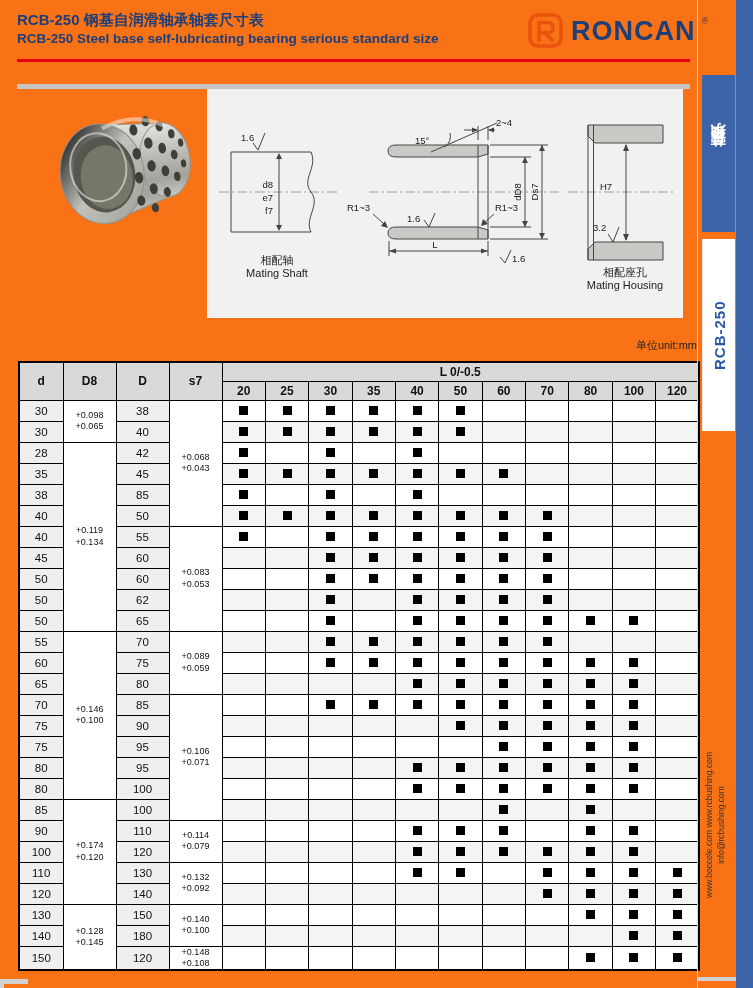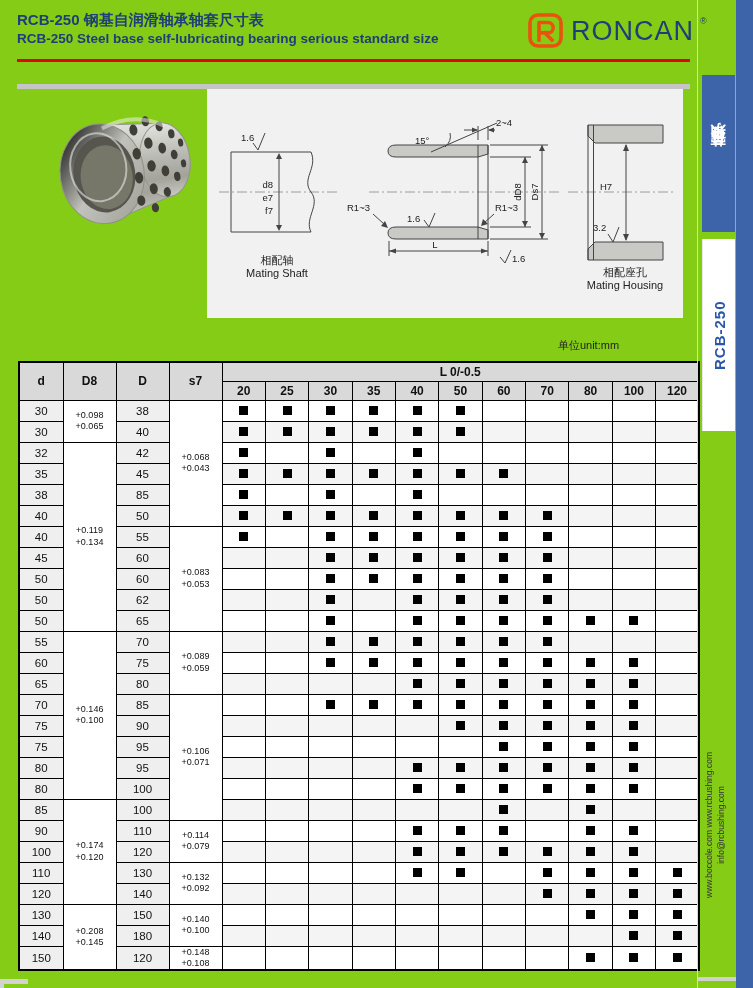--- a/index.html
+++ b/index.html
@@ -1,44 +1,44 @@
 <!DOCTYPE html>
 <html><head>
 <meta charset="utf-8">
 <style>
   * { margin:0; padding:0; box-sizing:border-box; }
   html,body { background:#fff; }
   body { font-family:"Liberation Sans","DejaVu Sans",sans-serif; }
-  #page { position:relative; width:753px; height:988px; background:#84cc16; overflow:hidden; }
+  #page { position:relative; width:753px; height:988px; background:#f97316; overflow:hidden; }
 
   
   .title-cn { position:absolute; left:17px; top:11px; font-size:15px; font-weight:bold; color:#1c3e79; }
   .title-en { position:absolute; left:17px; top:31px; font-size:13.5px; font-weight:bold; color:#1c3e79; }
   .logo { position:absolute; left:527px; top:12px; display:flex; align-items:center; gap:6px; }
-  .logo-text { font-size:27px; font-weight:normal; color:#1c3e79; letter-spacing:1px; }
+  .logo-text { font-size:27px; font-weight:bold; color:#1c3e79; letter-spacing:1px; }
   .logo-reg { font-size:9px; color:#1c3e79; vertical-align:top; position:relative; top:-10px; }
   .red-rule { position:absolute; left:17px; top:59px; width:673px; height:3px; background:#e60013; }
 
   
   .panel-topbar { position:absolute; left:17px; top:84px; width:673px; height:5px; background:#c5c5c5; }
   .panel { position:absolute; left:207px; top:89px; width:476px; height:229px; background:#f1f1f1; }
   .draw { position:absolute; }
   .ln { stroke:#444; stroke-width:1; fill:none; }
   .cl { stroke:#888; stroke-width:0.8; fill:none; stroke-dasharray:10 3 2 3; }
   .steel { fill:#c9c9c6; stroke:#444; stroke-width:1; }
   .ah { fill:#444; stroke:none; }
   .dtext { fill:#222; font-size:9.5px; font-family:"Liberation Sans",sans-serif; }
   .cap { fill:#222; font-size:11px; font-family:"Liberation Sans",sans-serif; text-anchor:middle; }
 
   .legend { position:absolute; left:55px; top:258px; font-size:11px; color:#222; line-height:14px; }
   .legend .row span { display:inline-block; }
   .legend .code { width:20px; }
   .legend .cn { width:48px; }
 
-  .unit-label { position:absolute; left:480px; top:338px; width:217px; text-align:center; font-size:11px; color:#222; }
+  .unit-label { position:absolute; left:480px; top:338px; width:217px; text-align:right; font-size:11px; color:#222; }
 
   
   #size-table { position:absolute; left:18px; top:361px; width:680px; border-collapse:collapse; table-layout:fixed; background:#fff; border:2px solid #000; }
   #size-table th, #size-table td { border:1px solid #000; padding:0; text-align:center; vertical-align:middle; overflow:hidden; }
   #size-table thead th { background:#d9d9d9; font-size:12px; font-weight:bold; height:19px; color:#111; }
   #size-table tbody tr { height:21px; }
   #size-table td.dim { background:#efefef; font-size:11.5px; color:#111; }
   #size-table td.tol { background:#fff; font-size:9px; line-height:1.25; white-space:pre-line; color:#111; }
   #size-table td.lc { background:#fff; }
   #size-table td.lc.alt { background:#f4f4f4; }
@@ -307,21 +307,21 @@
           <td class="lc alt">
             <div class="sq"></div>
           </td>
           <td class="lc alt"></td>
           <td class="lc alt"></td>
           <td class="lc alt"></td>
           <td class="lc alt"></td>
           <td class="lc alt"></td>
         </tr>
         <tr>
-          <td class="dim">32</td>
+          <td class="dim">28</td>
           <td class="tol" rowspan="9">+0.119
 +0.134</td>
           <td class="dim">42</td>
           <td class="lc">
             <div class="sq"></div>
           </td>
           <td class="lc"></td>
           <td class="lc">
             <div class="sq"></div>
           </td>
@@ -902,21 +902,21 @@
           </td>
           <td class="lc alt">
             <div class="sq"></div>
           </td>
           <td class="lc alt">
             <div class="sq"></div>
           </td>
         </tr>
         <tr>
           <td class="dim">130</td>
-          <td class="tol" rowspan="3">+0.208
+          <td class="tol" rowspan="3">+0.128
 +0.145</td>
           <td class="dim">150</td>
           <td class="tol" rowspan="2">+0.140
 +0.100</td>
           <td class="lc"></td>
           <td class="lc"></td>
           <td class="lc"></td>
           <td class="lc"></td>
           <td class="lc"></td>
           <td class="lc"></td>

